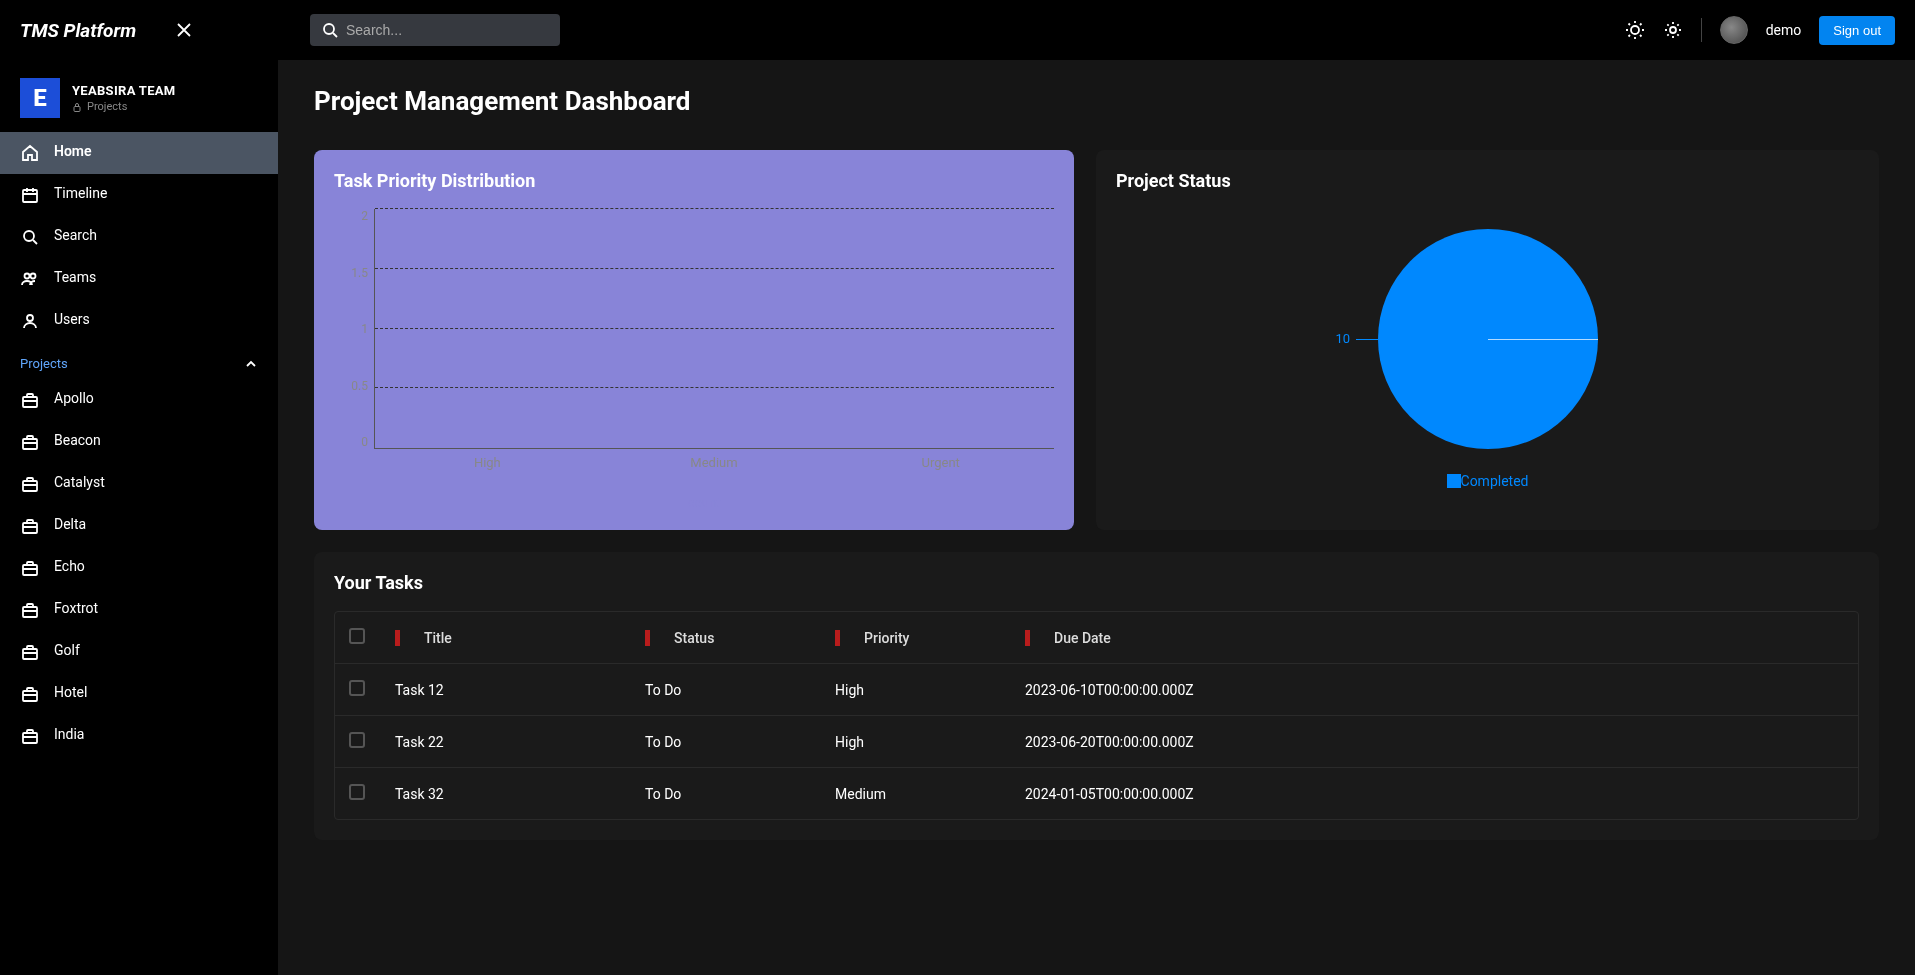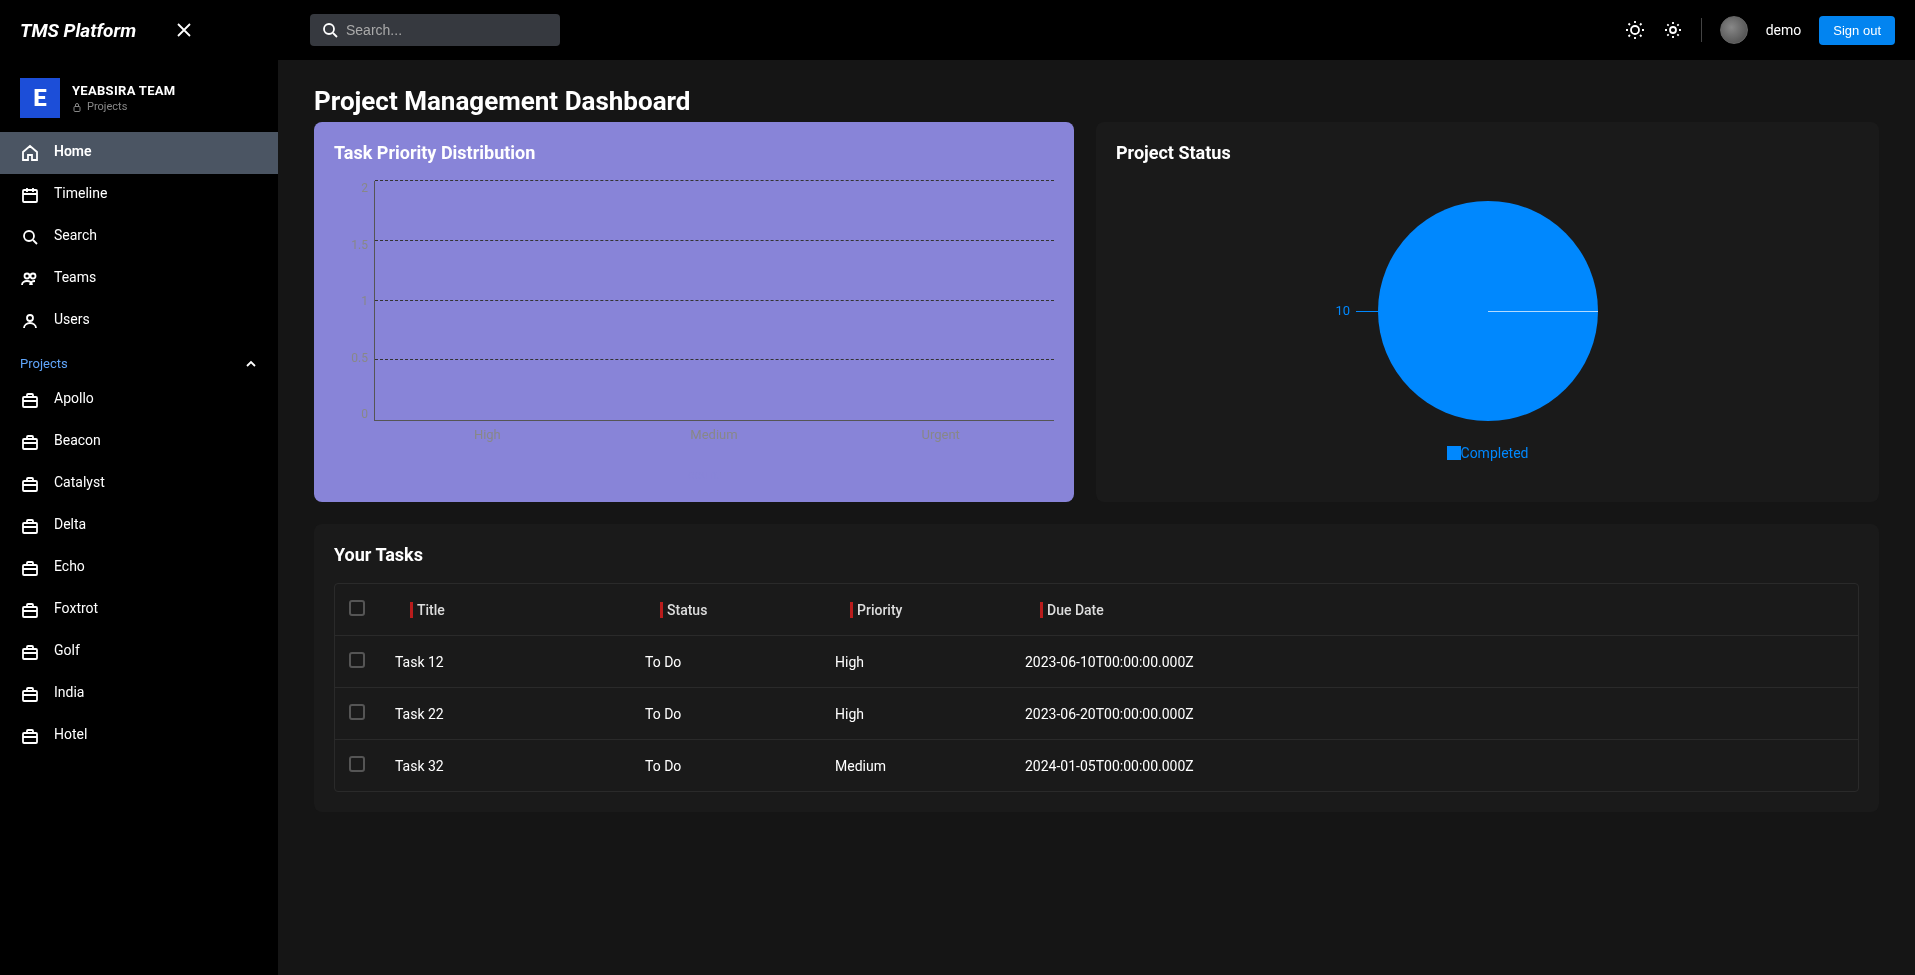--- a/index.html
+++ b/index.html
@@ -86,21 +86,21 @@
       cursor: pointer;
     }
     .chevron { color: #888; }
 
     
     .main {
       flex: 1; background: #151515; padding-top: 60px;
       height: 100%; overflow-y: auto;
     }
     .main-inner { padding: 26px 36px; }
-    .page-title { font-size: 26px; font-weight: 700; margin-bottom: 6px; }
+    .page-title { font-size: 26px; font-weight: 700; margin-bottom: 34px; }
 
     .dash-row { display: flex; gap: 22px; margin-bottom: 22px; }
     .card {
       background: #1a1a1a; border-radius: 8px; padding: 20px;
     }
     .card-title { font-size: 18px; font-weight: 700; margin-bottom: 18px; }
     .card.bar { width: 760px; }
     .card.pie { flex: 1; }
 
     
@@ -165,21 +165,21 @@
     .tasks-card { background: #1a1a1a; border-radius: 8px; padding: 20px; }
     .table-wrap { border: 1px solid #2a2a2a; border-radius: 4px; overflow: hidden; }
     .tbl { width: 100%; border-collapse: collapse; }
     .tbl th, .tbl td {
       padding: 16px 14px; text-align: left; font-size: 14px;
     }
     .tbl thead th {
       font-weight: 500; color: #ddd; position: relative;
     }
     .th-sep {
-      border-left: 3px solid #b91c1c; padding-left: 4px; margin-left: 15px;
+      border-left: 5px solid #b91c1c; padding-left: 24px;
     }
     .tbl tbody tr { border-top: 1px solid #2a2a2a; }
     .chk {
       width: 16px; height: 16px; border: 2px solid #555;
       border-radius: 3px; display: inline-block; cursor: pointer;
     }
     .col-chk { width: 46px; }
     .col-title { width: 250px; }
     .col-status { width: 190px; }
     .col-priority { width: 190px; }
@@ -375,30 +375,30 @@
           </span>
           <span>Golf</span>
         </div>
         <div class="nav-item">
           <span class="nav-icon">
             <svg width="20" height="20" viewBox="0 0 20 20">
               <rect class="stroke-icon" x="3" y="7" width="14" height="10" rx="1"></rect>
               <path class="stroke-icon" d="M7 7V5a1 1 0 0 1 1-1h4a1 1 0 0 1 1 1v2M3 11h14"></path>
             </svg>
           </span>
+          <span>Hotel</span>
+        </div>
+        <div class="nav-item">
+          <span class="nav-icon">
+            <svg width="20" height="20" viewBox="0 0 20 20">
+              <rect class="stroke-icon" x="3" y="7" width="14" height="10" rx="1"></rect>
+              <path class="stroke-icon" d="M7 7V5a1 1 0 0 1 1-1h4a1 1 0 0 1 1 1v2M3 11h14"></path>
+            </svg>
+          </span>
           <span>India</span>
-        </div>
-        <div class="nav-item">
-          <span class="nav-icon">
-            <svg width="20" height="20" viewBox="0 0 20 20">
-              <rect class="stroke-icon" x="3" y="7" width="14" height="10" rx="1"></rect>
-              <path class="stroke-icon" d="M7 7V5a1 1 0 0 1 1-1h4a1 1 0 0 1 1 1v2M3 11h14"></path>
-            </svg>
-          </span>
-          <span>Hotel</span>
         </div>
       </div>
   </div>
 
   <div class="main">
     <div class="main-inner">
       <h1 class="page-title">Project Management Dashboard</h1>
 
       <div class="dash-row">
 

